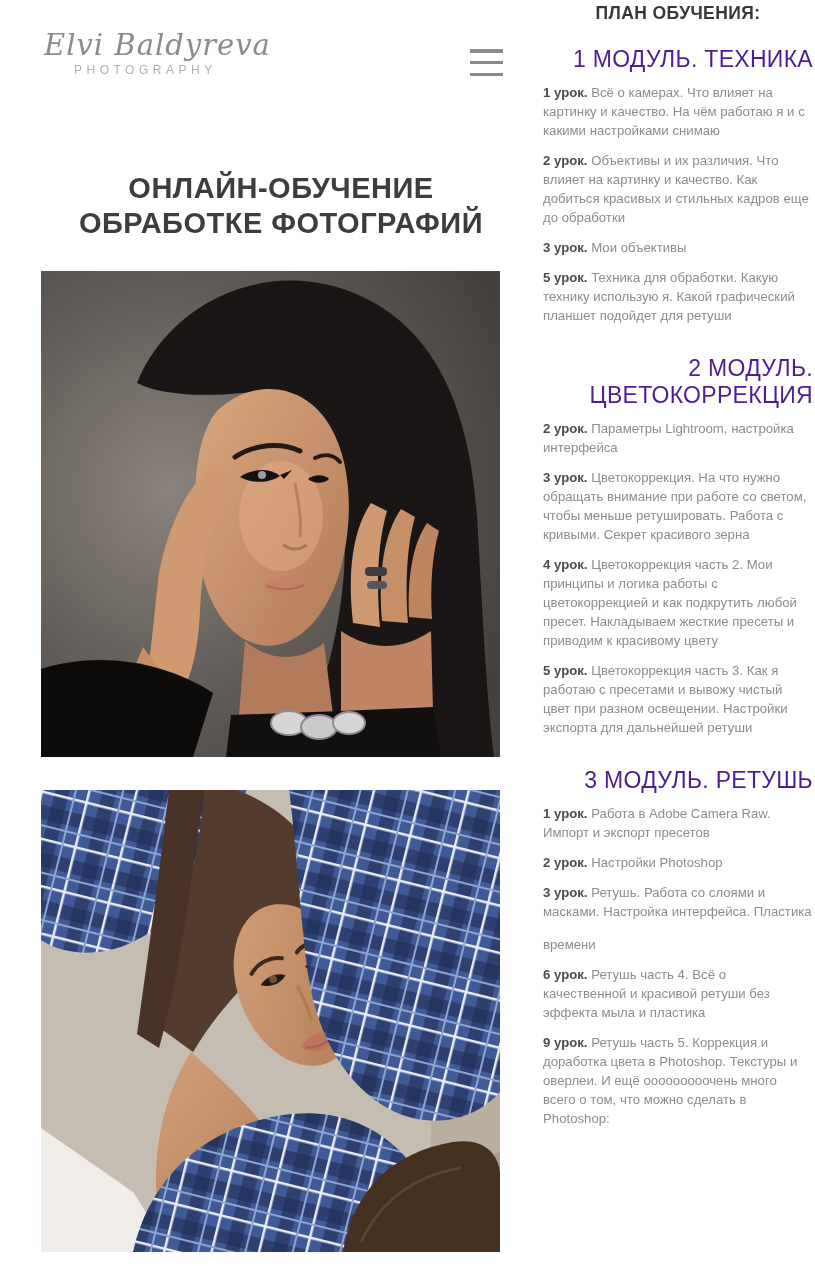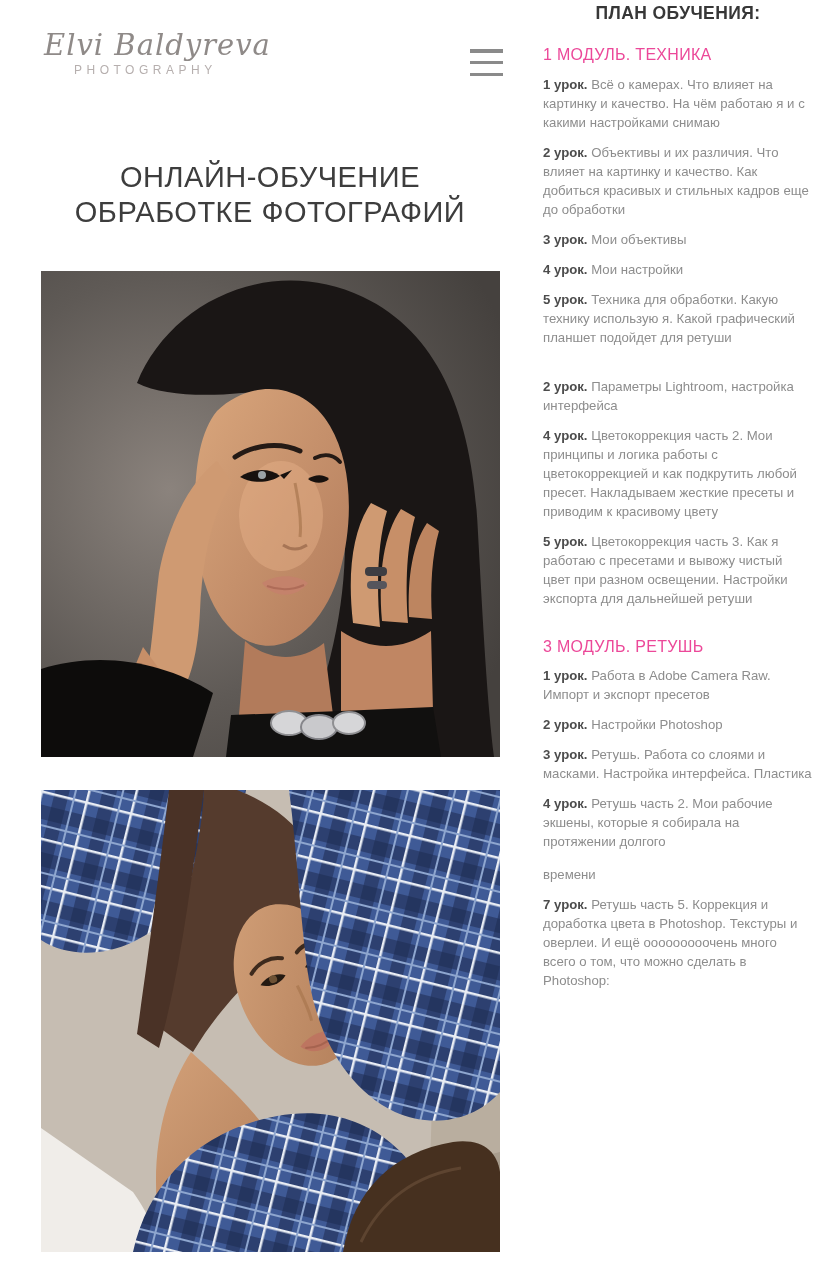--- a/index.html
+++ b/index.html
@@ -8,32 +8,32 @@
   
   .left-col{position:absolute;left:0;top:0;width:540px;height:1280px;}
   .logo{position:absolute;left:44px;top:28px;width:230px;cursor:pointer;}
   .logo-script{font-family:"DejaVu Serif",serif;font-style:italic;font-size:29px;
                color:#8f8a88;letter-spacing:1px;white-space:nowrap;}
   .logo-sub{font-size:12px;letter-spacing:4.5px;color:#b6afae;margin-top:1px;margin-left:30px;}
   .menu-btn{position:absolute;left:470px;top:49px;width:33px;height:27px;background:none;
             border:none;padding:0;display:flex;flex-direction:column;justify-content:space-between;cursor:pointer;}
   .menu-btn span{display:block;width:100%;height:3.5px;background:#8a8a8a;}
   .hero-title{position:absolute;left:40px;top:160px;width:460px;text-align:center;
-              font-size:29px;font-weight:normal;color:#3d3d3d;line-height:1.2;letter-spacing:.5px;margin:0;}
+              font-size:29px;font-weight:bold;color:#3d3d3d;line-height:1.2;letter-spacing:.5px;margin:11px;}
   .photo{position:absolute;left:41px;width:459px;display:block;}
   .photo1{top:271px;height:486px;}
   .photo2{top:790px;height:462px;}
   
   .right-col{position:absolute;left:543px;top:0;width:270px;}
   .plan-title{font-size:17.5px;font-weight:bold;color:#373737;text-align:center;
               letter-spacing:.4px;margin:3px 0 9px 0;}
   .module{margin-top:30px;}
   .module:first-of-type{margin-top:22px;}
-  .module-heading{font-size:16px;font-weight:300;color:#ec4899;line-height:1.17;
-                  letter-spacing:.3px;margin:0 0 10px 0;}
+  .module-heading{font-size:23px;font-weight:300;color:#4c1d95;line-height:1.17;
+                  letter-spacing:.3px;margin:0 0 10px 0;text-align:right;}
   .lesson{font-size:13.2px;line-height:1.44;color:#8d8d8d;margin:0 0 11px 0;}
   .lesson-label{color:#4c4c4c;font-weight:bold;margin-top:46px;}
   .lesson.extra{margin-top:14px;}
 </style>
 </head>
 <body>
 
 <div class="page">
 
   <div class="left-col">
@@ -163,33 +163,34 @@
   </div>
 
   <div class="right-col">
     <h2 class="plan-title">ПЛАН ОБУЧЕНИЯ:</h2>
     <div>
         <section class="module">
           <h2 class="module-heading">1 МОДУЛЬ. ТЕХНИКА</h2>
           <p class="lesson"><b class="lesson-label">1 урок.</b> <span class="lesson-text">Всё о камерах. Что влияет на картинку и качество. На чём работаю я и с какими настройками снимаю</span></p>
           <p class="lesson"><b class="lesson-label">2 урок.</b> <span class="lesson-text">Объективы и их различия. Что влияет на картинку и качество. Как добиться красивых и стильных кадров еще до обработки</span></p>
           <p class="lesson"><b class="lesson-label">3 урок.</b> <span class="lesson-text">Мои объективы</span></p>
-          <p class="lesson"><b class="lesson-label">4 урок.</b> <span class="lesson-text">Мои настройки</span></p>
           <p class="lesson"><b class="lesson-label">5 урок.</b> <span class="lesson-text">Техника для обработки. Какую технику использую я. Какой графический планшет подойдет для ретуши</span></p>
         </section>
         <section class="module">
+          <h2 class="module-heading">2 МОДУЛЬ. ЦВЕТОКОРРЕКЦИЯ</h2>
           <p class="lesson"><b class="lesson-label">2 урок.</b> <span class="lesson-text">Параметры Lightroom, настройка интерфейса</span></p>
+          <p class="lesson"><b class="lesson-label">3 урок.</b> <span class="lesson-text">Цветокоррекция. На что нужно обращать внимание при работе со светом, чтобы меньше ретушировать. Работа с кривыми. Секрет красивого зерна</span></p>
           <p class="lesson"><b class="lesson-label">4 урок.</b> <span class="lesson-text">Цветокоррекция часть 2. Мои принципы и логика работы с цветокоррекцией и как подкрутить любой пресет. Накладываем жесткие пресеты и приводим к красивому цвету</span></p>
           <p class="lesson"><b class="lesson-label">5 урок.</b> <span class="lesson-text">Цветокоррекция часть 3. Как я работаю с пресетами и вывожу чистый цвет при разном освещении. Настройки экспорта для дальнейшей ретуши</span></p>
         </section>
         <section class="module">
           <h2 class="module-heading">3 МОДУЛЬ. РЕТУШЬ</h2>
           <p class="lesson"><b class="lesson-label">1 урок.</b> <span class="lesson-text">Работа в Adobe Camera Raw. Импорт и экспорт пресетов</span></p>
           <p class="lesson"><b class="lesson-label">2 урок.</b> <span class="lesson-text">Настройки Photoshop</span></p>
           <p class="lesson"><b class="lesson-label">3 урок.</b> <span class="lesson-text">Ретушь. Работа со слоями и масками. Настройка интерфейса. Пластика</span></p>
-          <p class="lesson"><b class="lesson-label">4 урок.</b> <span class="lesson-text">Ретушь часть 2. Мои рабочие экшены, которые я собирала на протяжении долгого</span></p>
           <p class="lesson extra">времени</p>
-          <p class="lesson"><b class="lesson-label">7 урок.</b> <span class="lesson-text">Ретушь часть 5. Коррекция и доработка цвета в Photoshop. Текстуры и оверлеи. И ещё ооооооооочень много всего о том, что можно сделать в Photoshop:</span></p>
+          <p class="lesson"><b class="lesson-label">6 урок.</b> <span class="lesson-text">Ретушь часть 4. Всё о качественной и красивой ретуши без эффекта мыла и пластика</span></p>
+          <p class="lesson"><b class="lesson-label">9 урок.</b> <span class="lesson-text">Ретушь часть 5. Коррекция и доработка цвета в Photoshop. Текстуры и оверлеи. И ещё ооооооооочень много всего о том, что можно сделать в Photoshop:</span></p>
         </section>
       </div>
   </div>
 
 </div>
 
 </body></html>

